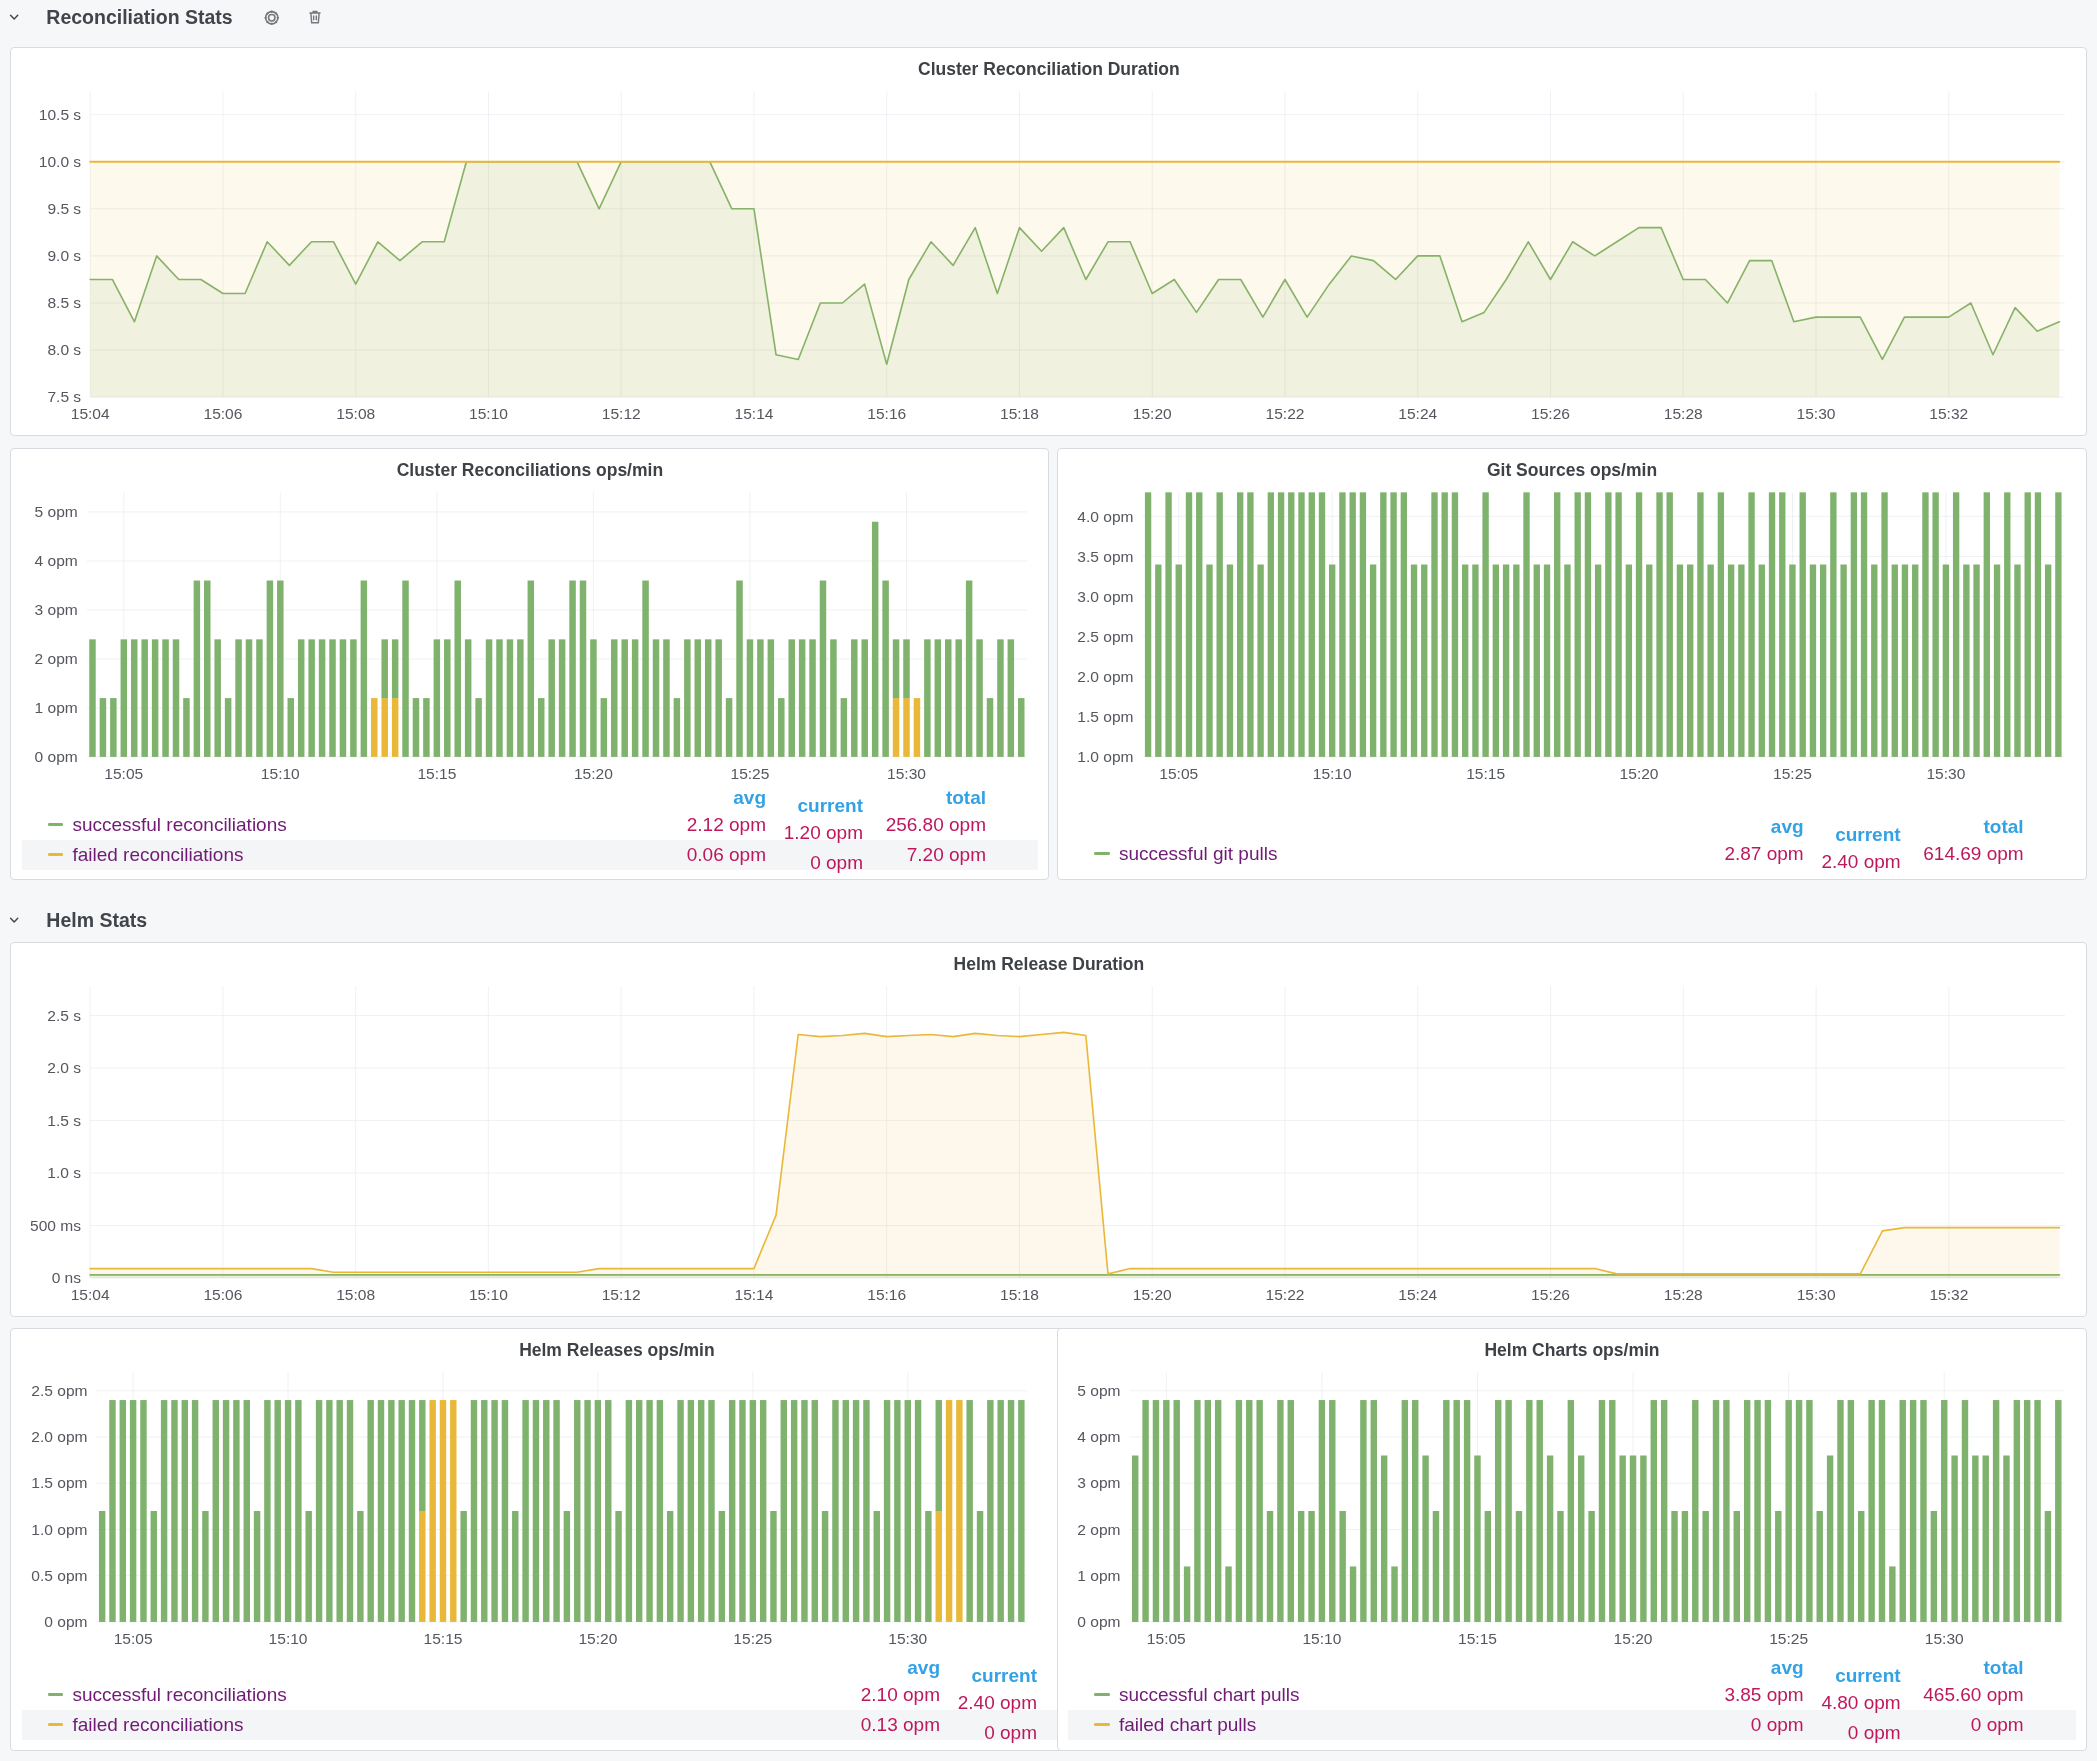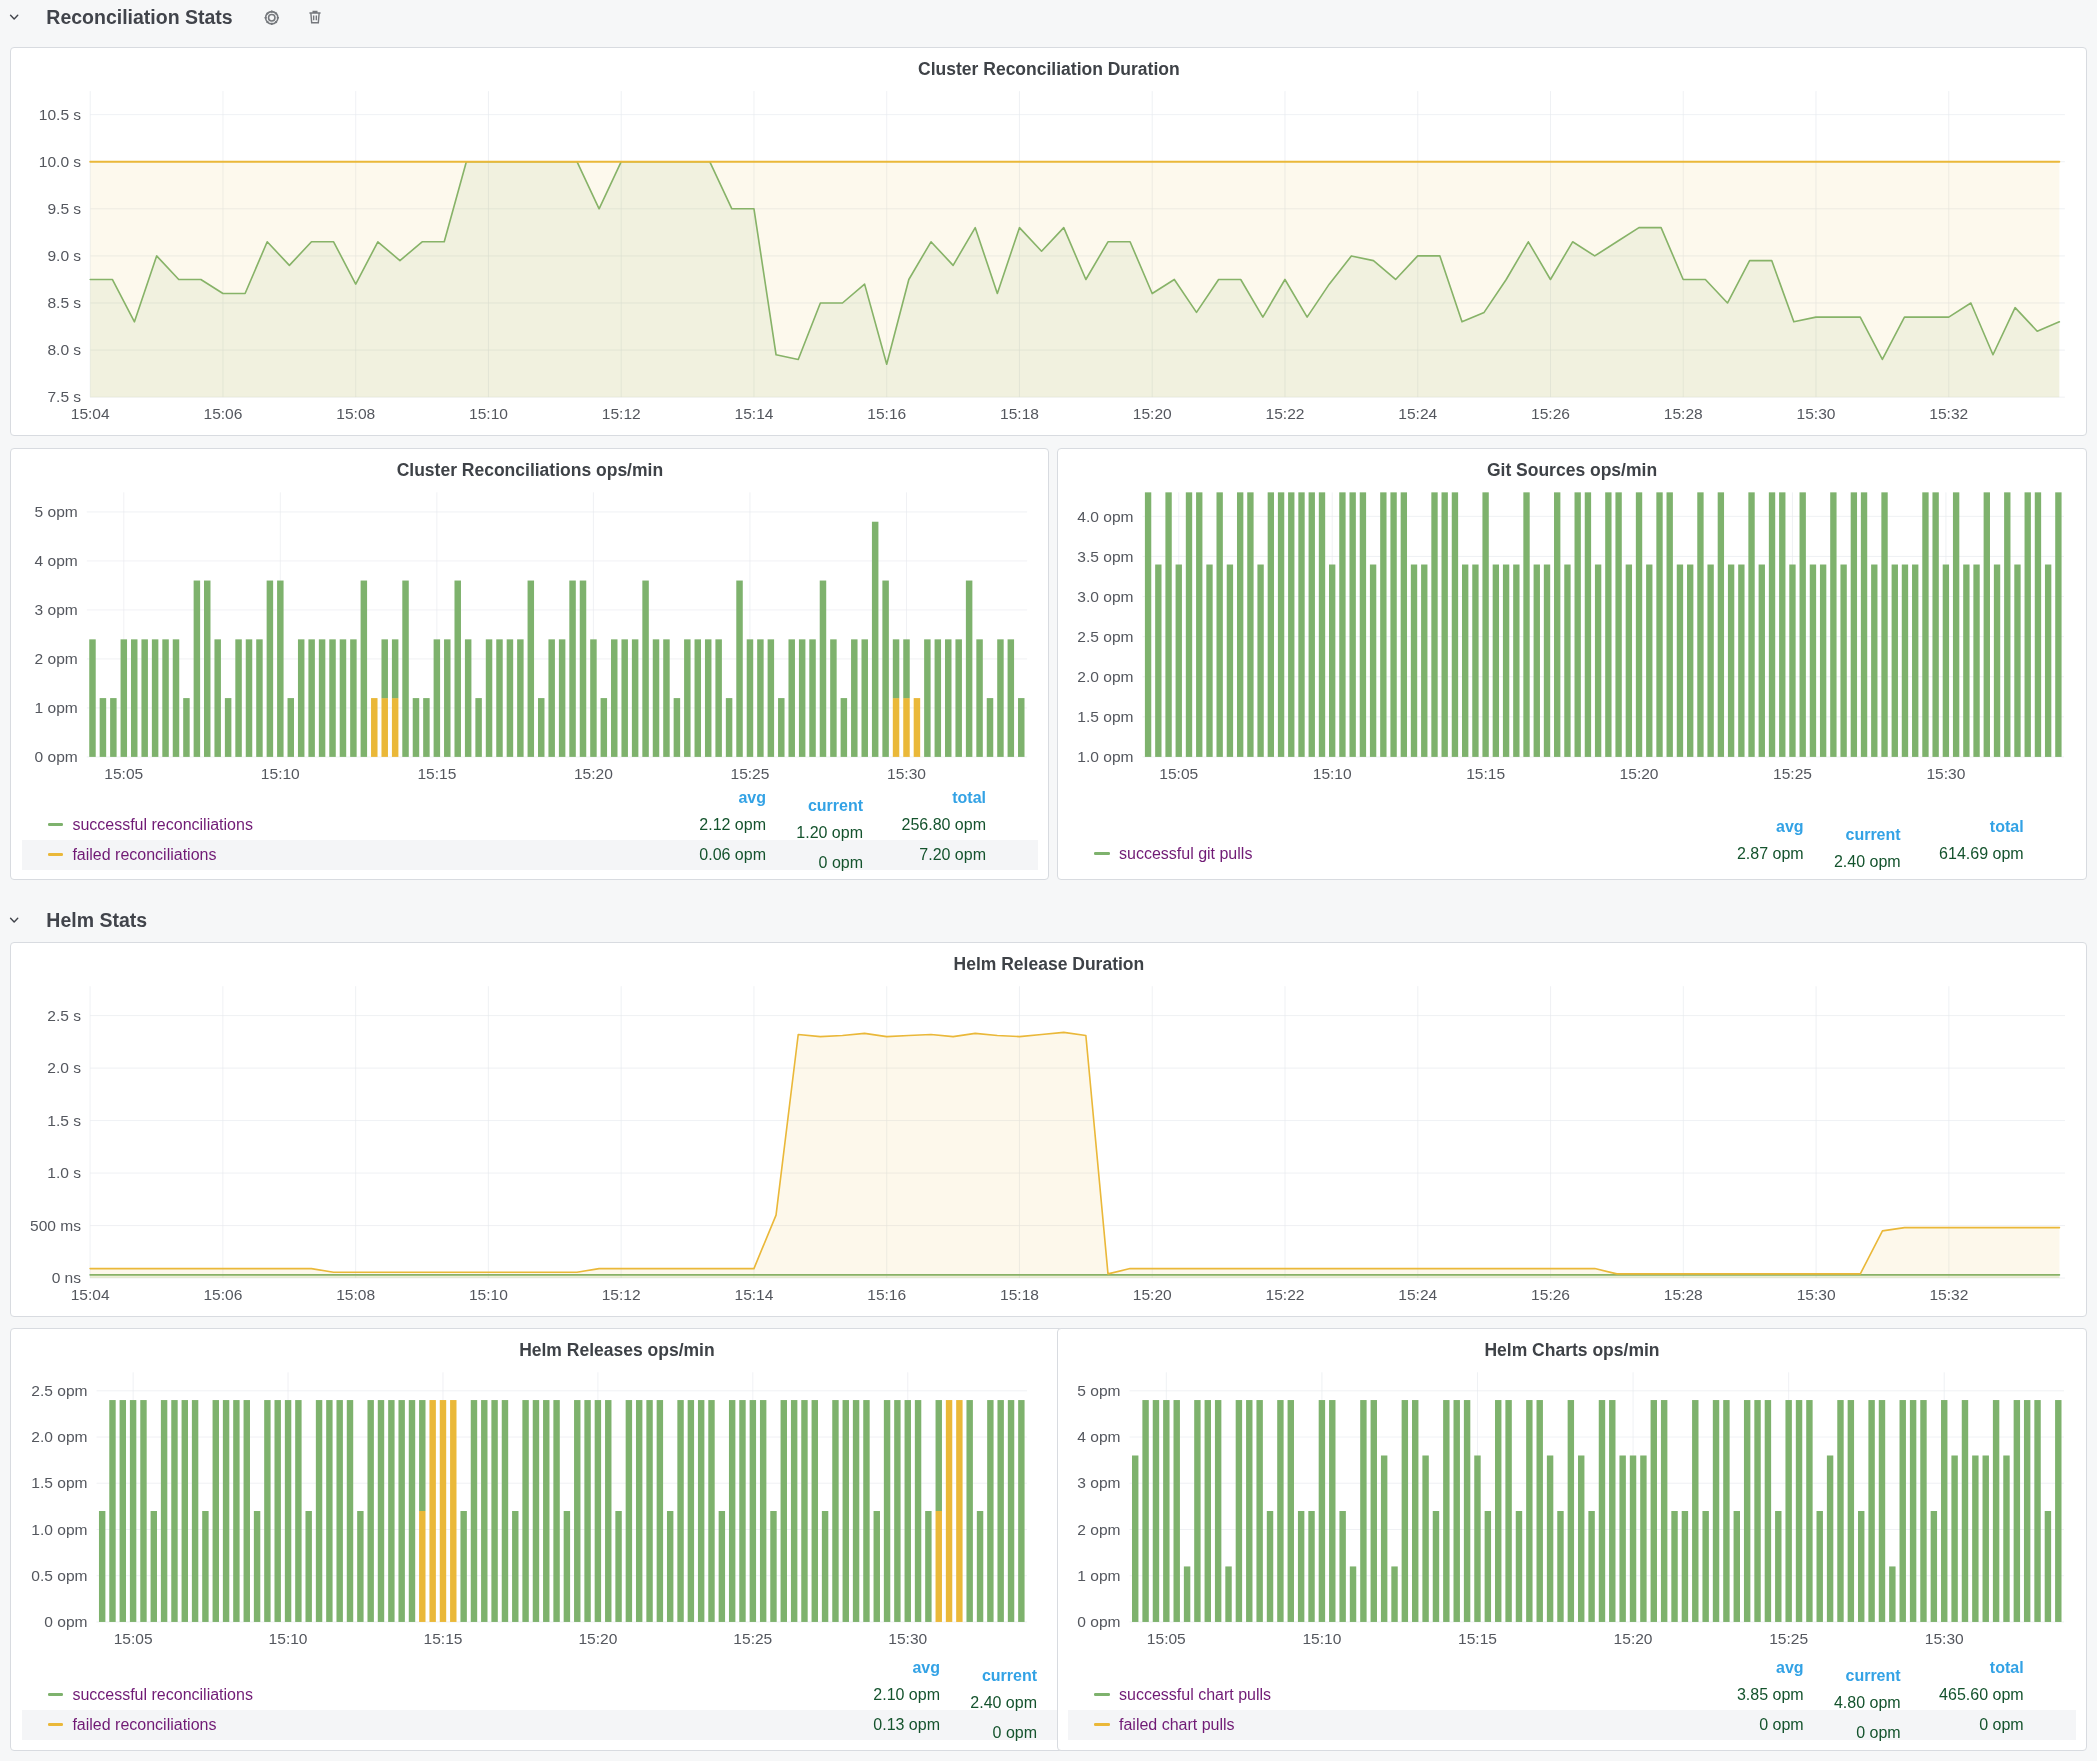--- a/index.html
+++ b/index.html
@@ -6,28 +6,28 @@
   body{width:2097px;height:1761px;background:#F6F7F8;font-family:"Liberation Sans","DejaVu Sans",sans-serif;color:#3F4246;position:relative;overflow:hidden;}
   #app{position:absolute;inset:0;}
   .sec{position:absolute;left:7px;height:27px;display:flex;align-items:center;gap:25px;}
   .sec h2{font-size:19.5px;font-weight:700;color:#41444B;margin:0 3.9px 0 0;cursor:pointer;}
   .chev{display:flex;align-items:center;cursor:pointer;}
   .ico{display:flex;align-items:center;cursor:pointer;opacity:.85;}
   .panel{position:absolute;background:#FFFFFF;border:0.6px solid #D8DBE0;border-radius:4px;box-sizing:border-box;padding:7.8px 10.4px 10.4px 10.4px;display:flex;flex-direction:column;}
   .ptitle{text-align:center;font-size:17.5px;font-weight:600;color:#3E4247;line-height:26px;height:26px;flex:0 0 auto;cursor:pointer;}
   svg.chart{display:block;flex:0 0 auto;}
   svg text{font-family:"Liberation Sans","DejaVu Sans",sans-serif;}
-  .legend{margin-top:auto;font-size:16px;flex:0 0 auto;}
+  .legend{margin-top:auto;font-size:19px;flex:0 0 auto;}
   .lhead{display:flex;justify-content:flex-end;align-items:center;height:23px;padding:0 52px 0 26px;}
   .lhead .lcell{color:#33A2E5;font-weight:700;cursor:pointer;}
   .lrow{display:flex;align-items:center;height:30px;padding:0 52px 0 26px;}
   .lrow.hl{background:#F4F5F7;}
   .dash{width:15.6px;height:3.2px;border-radius:1.3px;margin-right:9px;flex:0 0 auto;}
   .llabel{color:#701a75;cursor:pointer;flex:1 1 auto;}
-  .lcell{width:110px;text-align:right;color:#14532d;flex:0 0 auto;}
+  .lcell{width:110px;text-align:right;color:#be185d;flex:0 0 auto;}
   .lcell.c2{width:97px;margin-top:16px;}
   .lcell.c3{width:123px;}
 </style>
 </head>
 <body>
 
 <div id="app">
 
   <div class="sec" style="top:3.9px">
     <span class="chev">

